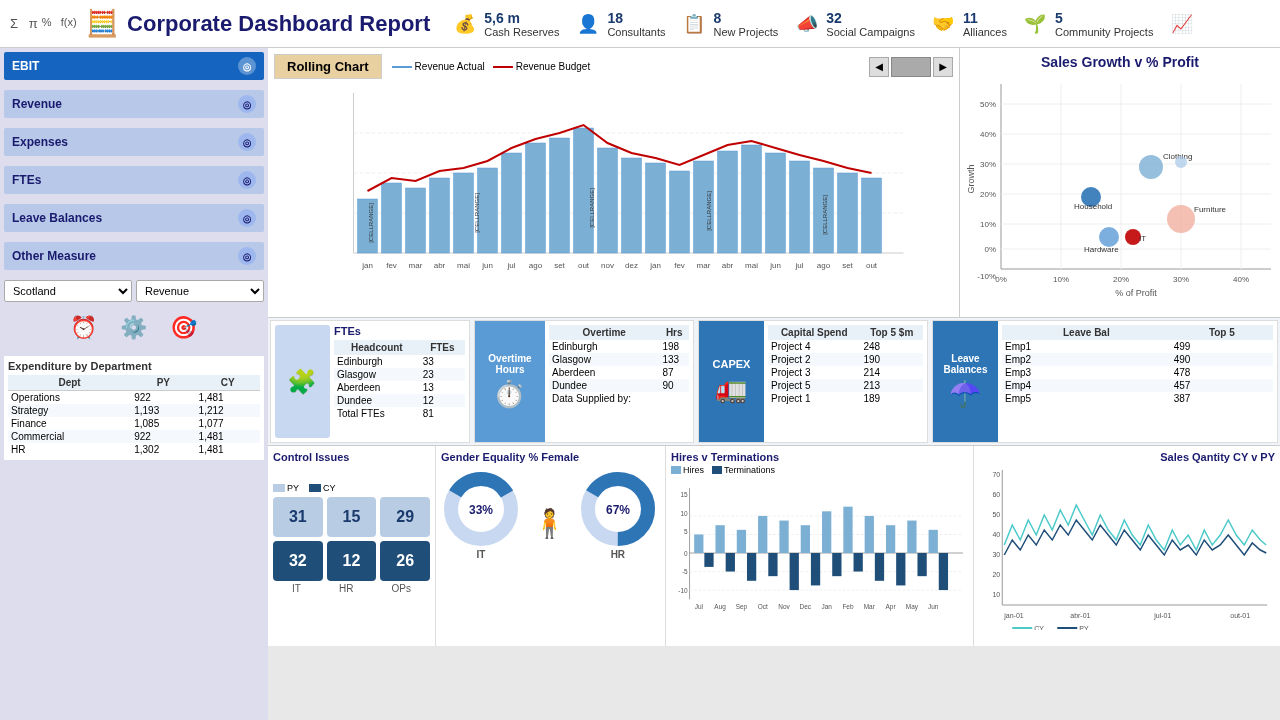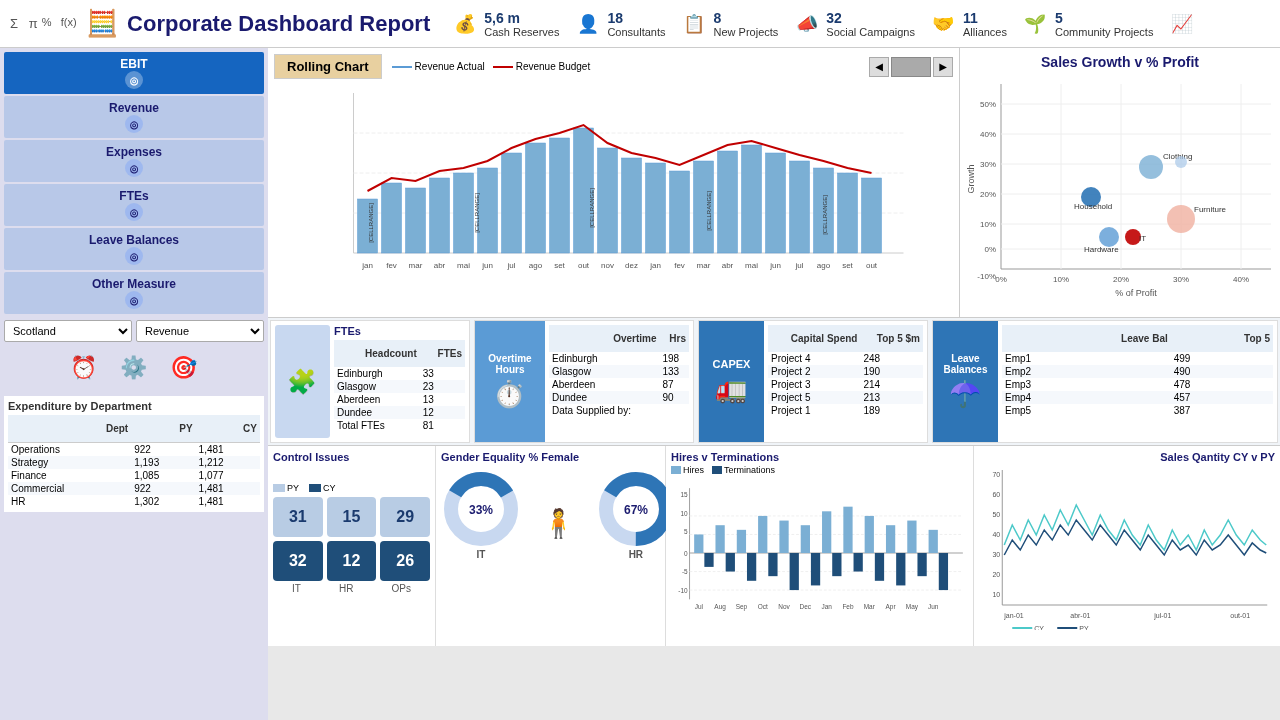--- a/index.html
+++ b/index.html
@@ -10,21 +10,21 @@
     .header-title { font-size: 22px; font-weight: bold; color: #1a1a6e; margin-right: 20px; }
     .kpi-bar { display: flex; align-items: center; gap: 14px; flex: 1; }
     .kpi-item { display: flex; align-items: center; gap: 4px; font-size: 11px; color: #333; }
     .kpi-num { font-size: 14px; font-weight: bold; color: #1a3a6e; }
     .kpi-icon { width: 30px; height: 30px; display: flex; align-items: center; justify-content: center; font-size: 18px; }
 
     .main-layout { display: flex; height: calc(720px - 48px); }
 
     
     .sidebar { width: 268px; background: #dde; padding: 4px; flex-shrink: 0; }
-    .sidebar-btn { display: flex; align-items: center; justify-content: space-between; padding: 5px 8px; margin-bottom: 2px; cursor: pointer; border-radius: 2px; font-size: 12px; font-weight: bold; flex-direction: column; }
+    .sidebar-btn { display: flex; align-items: center; justify-content: space-between; padding: 5px 8px; margin-bottom: 10px; cursor: pointer; border-radius: 2px; font-size: 12px; font-weight: bold; }
     .sidebar-btn.active { background: #1565c0; color: white; }
     .sidebar-btn.inactive { background: #b8c8e8; color: #1a1a6e; }
     .sidebar-btn-icon { width: 18px; height: 18px; border-radius: 50%; display: flex; align-items: center; justify-content: center; font-size: 10px; }
     .sidebar-btn.active .sidebar-btn-icon { background: rgba(255,255,255,0.3); color: white; }
     .sidebar-btn.inactive .sidebar-btn-icon { background: rgba(100,150,255,0.3); color: #1a1a6e; }
 
     .filter-row { display: flex; gap: 4px; margin: 6px 0; }
     .filter-select { flex: 1; padding: 3px 4px; font-size: 11px; border: 1px solid #aaa; border-radius: 2px; background: white; }
 
     .monthly-btn { background: #5b9bd5; color: white; text-align: center; padding: 6px; border-radius: 3px; font-size: 12px; font-weight: bold; margin-bottom: 8px; cursor: pointer; }
@@ -64,21 +64,21 @@
     
     .control-grid { display: grid; grid-template-columns: repeat(3, 1fr); gap: 4px; }
     .control-cell-light { background: #b8cce4; color: #1a3a6e; border-radius: 4px; display: flex; align-items: center; justify-content: center; height: 40px; font-size: 16px; font-weight: bold; }
     .control-cell-dark { background: #1f4e79; color: white; border-radius: 4px; display: flex; align-items: center; justify-content: center; height: 40px; font-size: 16px; font-weight: bold; }
     .control-labels { display: flex; justify-content: space-around; font-size: 10px; color: #555; margin-top: 2px; }
 
     table { border-collapse: collapse; }
     th, td { padding: 1px 3px; }
 
     .small-table { font-size: 10px; width: 100%; }
-    .small-table th { background: #e8f0f8; color: #333; text-align: right; padding: 8px 3px; margin-top: 21px; }
+    .small-table th { background: #e8f0f8; color: #333; text-align: center; padding: 2px 3px; margin-top: 21px; }
     .small-table td { padding: 1px 3px; }
     .small-table tr:nth-child(even) { background: #f5f8fc; }
   </style>
 </head>
 <body>
 
 <div class="header">
   <div class="header-icons">
     <span style="font-size:13px; color:#555;">Σ &nbsp; π</span>
       <br>
@@ -551,21 +551,21 @@
           </div>
         <div class="control-labels">
           <span>IT</span>
           <span>HR</span>
           <span>OPs</span>
         </div>
       </div>
 
       <div style="width:230px;padding:5px;border-right:1px solid #ddd;background:white;">
         <div style="font-size:11px;font-weight:bold;color:#1a1a6e;margin-bottom:6px;">Gender Equality % Female</div>
-        <div style="display:flex;gap:20px;align-items:flex-end;justify-content:space-around;">
+        <div style="display:flex;gap:11px;align-items:flex-end;justify-content:space-around;">
 
           <div style="display:flex;flex-direction:column;align-items:center;">
             <svg width="80" height="80">
               <circle cx="40" cy="40" r="30" fill="none" stroke="#c8d8f0" stroke-width="14"></circle>
               <circle cx="40" cy="40" r="30" fill="none" stroke="#2e75b6" stroke-width="14" stroke-dasharray="62.8 125.7" stroke-dashoffset="31.4" transform="rotate(-90 40 40)"></circle>
               <text x="40" y="45" text-anchor="middle" font-size="12" font-weight="bold" fill="#1a1a6e">33%</text>
             </svg>
             <div style="font-size:10px;font-weight:bold;color:#555;">IT</div>
           </div>
 

